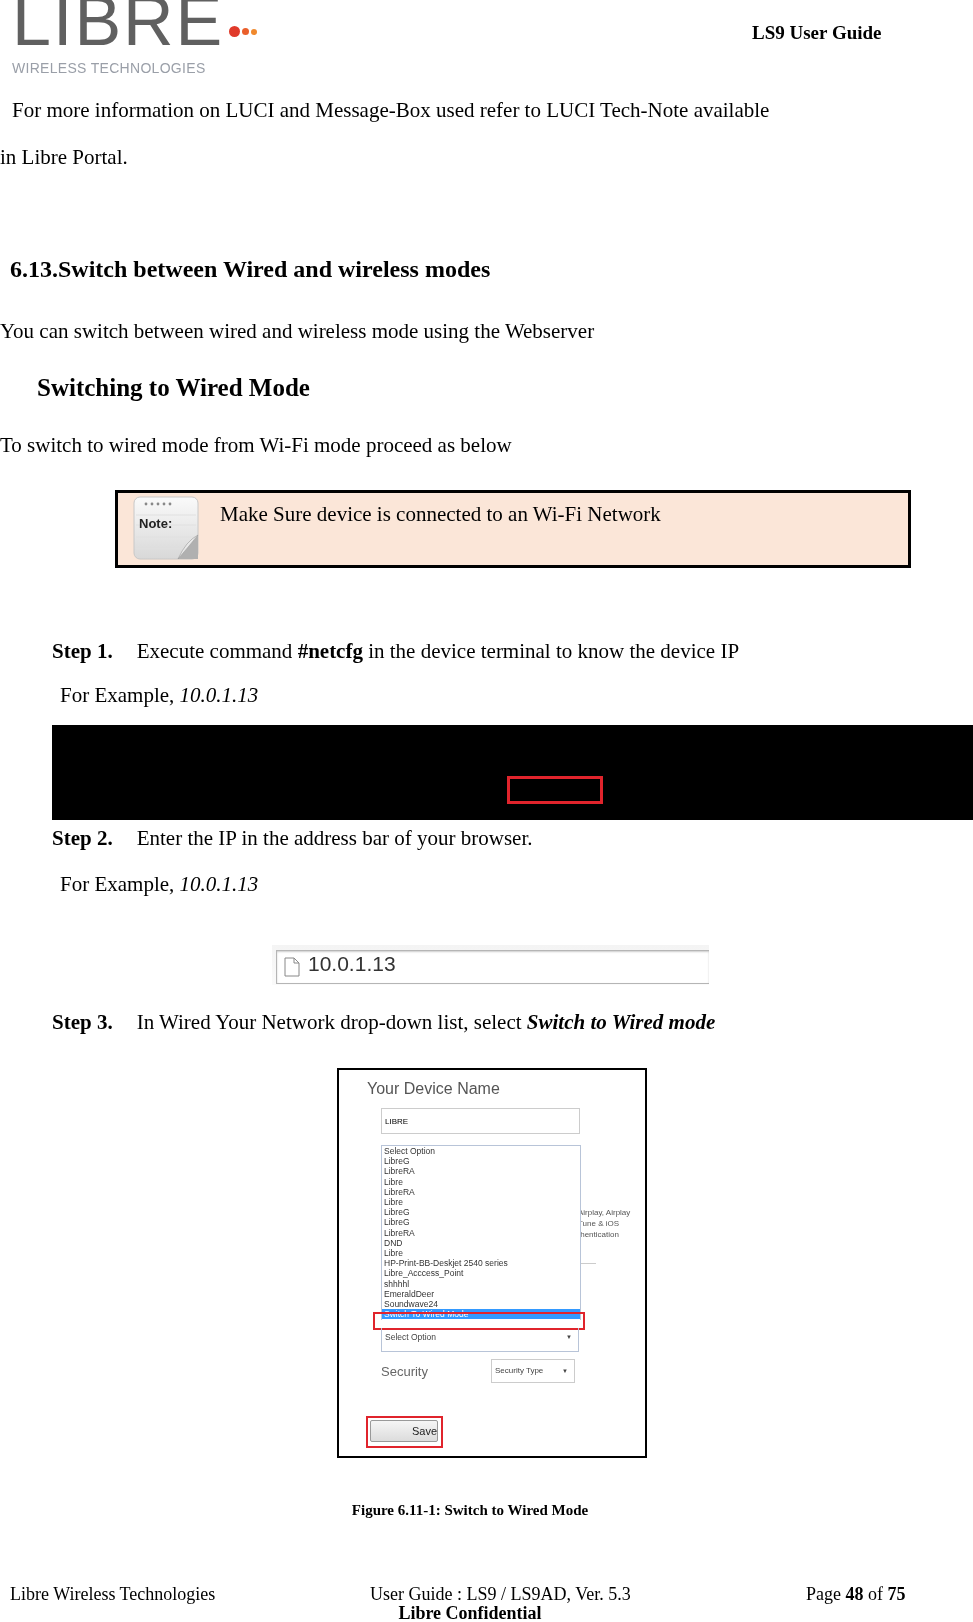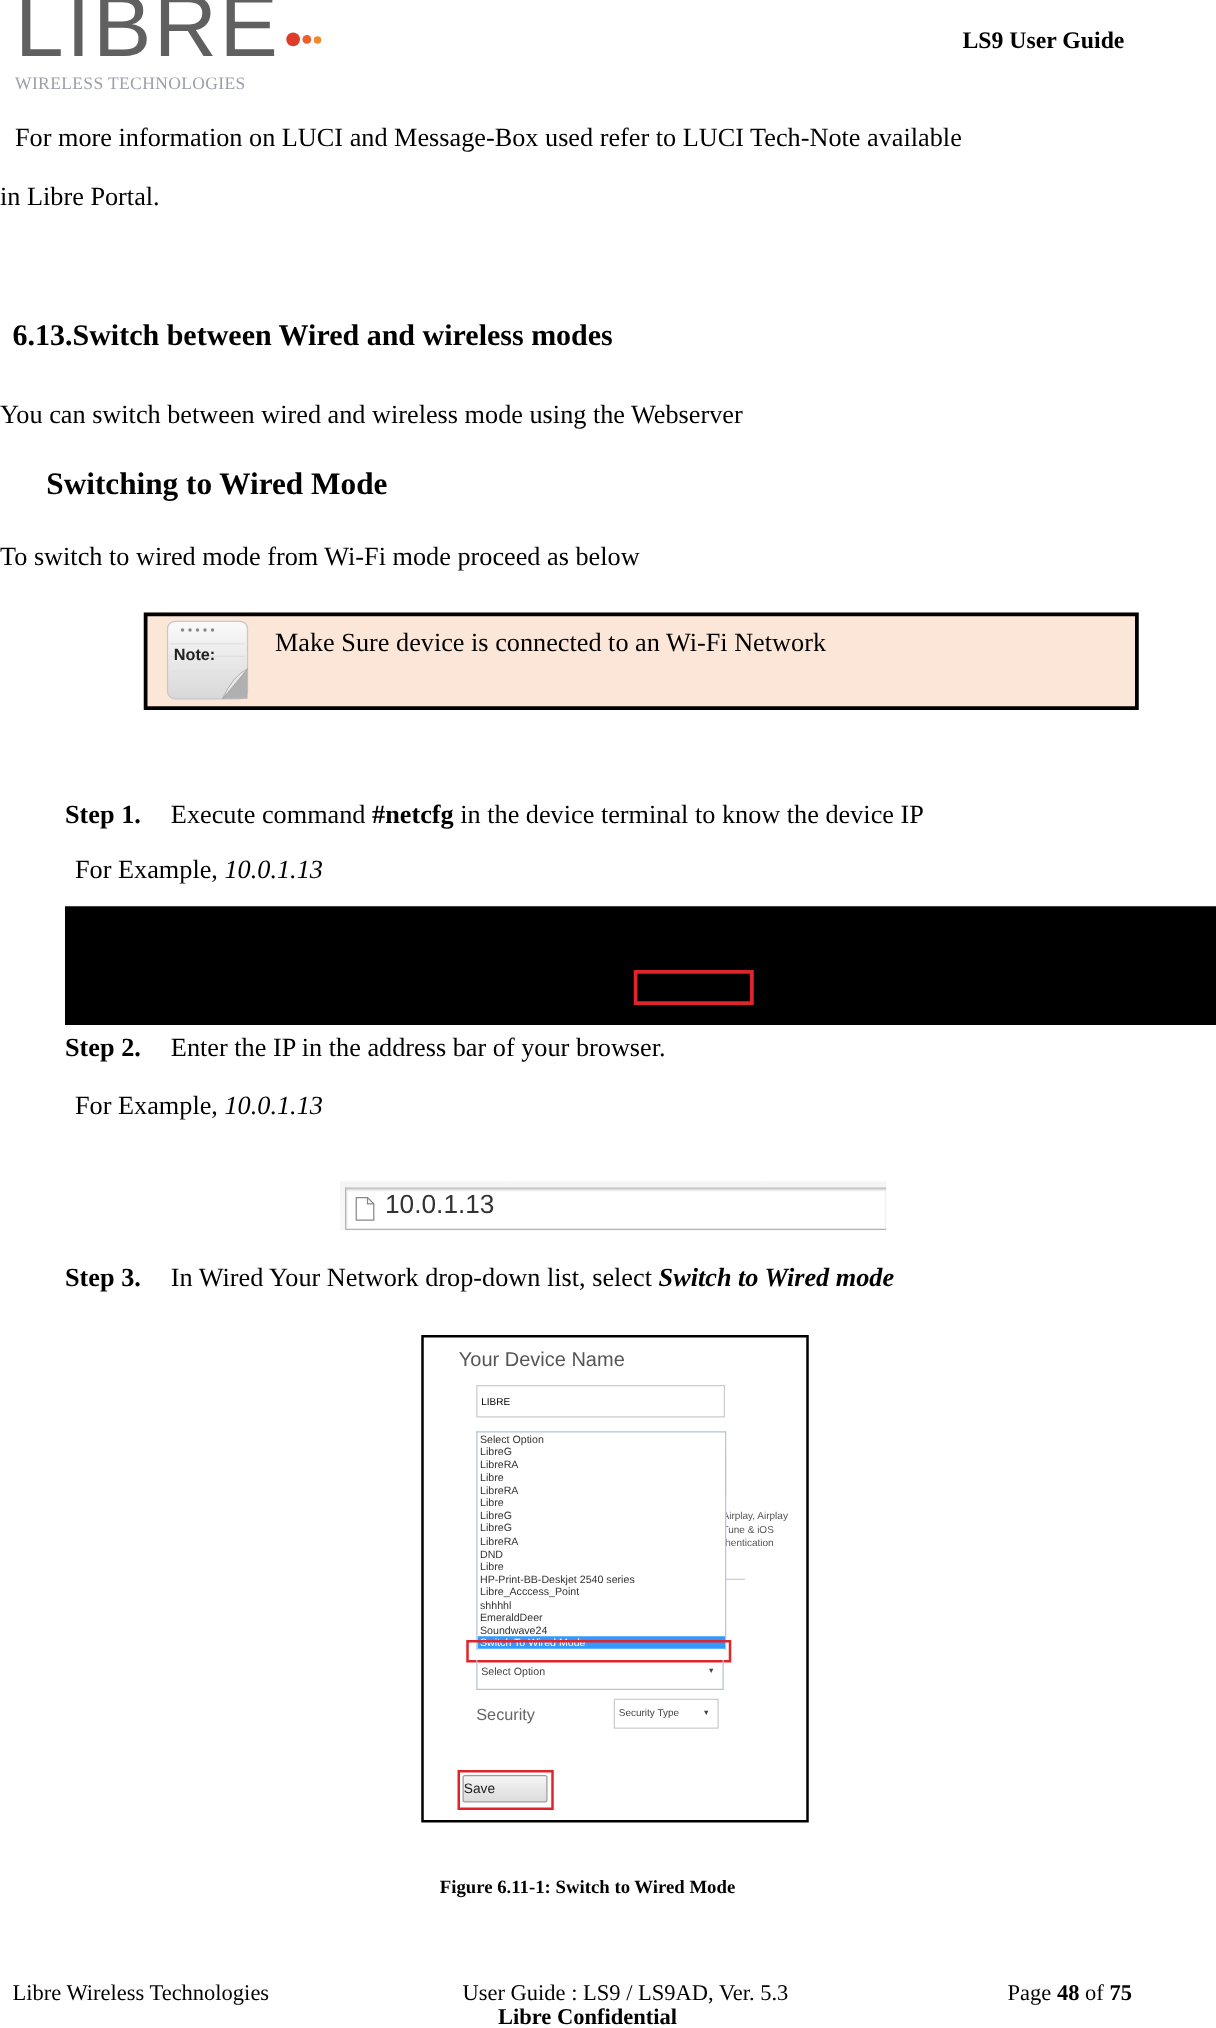--- a/index.html
+++ b/index.html
@@ -1,21 +1,21 @@
 <!DOCTYPE html>
 <html><head>
 <meta charset="utf-8">
 <style>
   html,body{margin:0;padding:0;background:#fff;}
   body{width:973px;height:1622px;position:relative;overflow:hidden;font-family:"Liberation Serif","DejaVu Serif",serif;color:#000;}
   .abs{position:absolute;}
   .logo-word{left:12px;top:-14px;font-family:"Liberation Sans","DejaVu Sans",sans-serif;font-size:70px;letter-spacing:2px;color:#606060;font-weight:400;line-height:1;}
-  .logo-sub{left:12px;top:60px;font-family:Liberation Serif, serif;font-size:14px;color:#9a9fa8;letter-spacing:0.3px;}
+  .logo-sub{left:12px;top:60px;font-family:Liberation Sans, sans-serif;font-size:14px;color:#9a9fa8;letter-spacing:0.3px;}
   .dot{border-radius:50%;}
-  .hdr-title{left:770px;top:22px;font-size:19px;font-weight:bold;}
+  .hdr-title{left:752px;top:22px;font-size:19px;font-weight:bold;}
   .p{font-size:21px;line-height:1.3;}
   .h1{left:10px;top:256px;font-size:24px;font-weight:bold;}
   .h1 .num{font-size:24px;}
   .h2{left:37px;top:374px;font-size:25px;font-weight:bold;}
   .note{left:115px;top:490px;width:790px;height:72px;border:3px solid #000;background:#fbe6d8;}
   .note-icon{left:130px;top:495px;width:70px;height:66px;}
   .note-text{left:220px;top:502px;font-size:21px;}
   .step{font-size:21px;}
   .step b{font-weight:bold;}
   .term{left:52px;top:725px;width:921px;height:95px;background:#000;font-family:"Liberation Mono","DejaVu Sans Mono",monospace;font-weight:bold;color:#f2f2f2;font-size:15px;line-height:14.5px;white-space:pre;overflow:hidden;}
@@ -31,21 +31,21 @@
   .dd-list{left:42px;top:75px;width:198px;border:1px solid #b8c4d8;border-bottom:none;height:174px;overflow:hidden;background:#fff;}
   .dd-item{font-size:8.5px;color:#333;line-height:10.2px;padding-left:2px;white-space:nowrap;}
   .dd-item.sel{background:#3399ff;color:#fff;}
   .dd-hl{left:34px;top:242px;width:208px;height:14px;border:2px solid #e0242c;}
   .dd-select{left:42px;top:258px;width:198px;height:24px;border:1px solid #b8c4d8;border-top:none;font-size:8.5px;color:#444;line-height:18px;padding-left:3px;box-sizing:border-box;}
   .caret{position:absolute;right:6px;top:0;font-size:6px;}
   .bg-text{left:239px;top:137px;font-size:8px;color:#555;line-height:11px;}
   .sec-label{left:42px;top:294px;font-size:13px;color:#666;}
   .sec-select{left:152px;top:289px;width:84px;height:24px;border:1px solid #ccc;font-size:8px;color:#444;line-height:22px;padding-left:3px;box-sizing:border-box;}
   .save-hl{left:27px;top:346px;width:73px;height:28px;border:2px solid #e0242c;}
-  .save-btn{left:31px;top:350px;width:66px;height:20px;border:1px solid #999;background:linear-gradient(#f5f5f5,#dcdcdc);border-radius:2px;font-size:11px;text-align:left;line-height:20px;color:#222;}
+  .save-btn{left:31px;top:350px;width:66px;height:20px;border:1px solid #999;background:linear-gradient(#f5f5f5,#dcdcdc);border-radius:2px;font-size:11px;text-align:right;line-height:20px;color:#222;}
   .caption{left:0;width:940px;top:1502px;text-align:center;font-size:15px;font-weight:bold;}
   .foot{top:1584px;font-size:18px;}
   .foot-conf{left:0;width:940px;top:1603px;text-align:center;font-size:18px;font-weight:bold;}
 </style>
 </head>
 <body>
 
 <div class="abs logo-word">LIBRE</div>
 <div class="abs dot" style="left:229px;top:26px;width:11px;height:11px;background:#e03a2a;"></div>
 <div class="abs dot" style="left:242px;top:28px;width:7px;height:7px;background:#ea5f2b;"></div>

